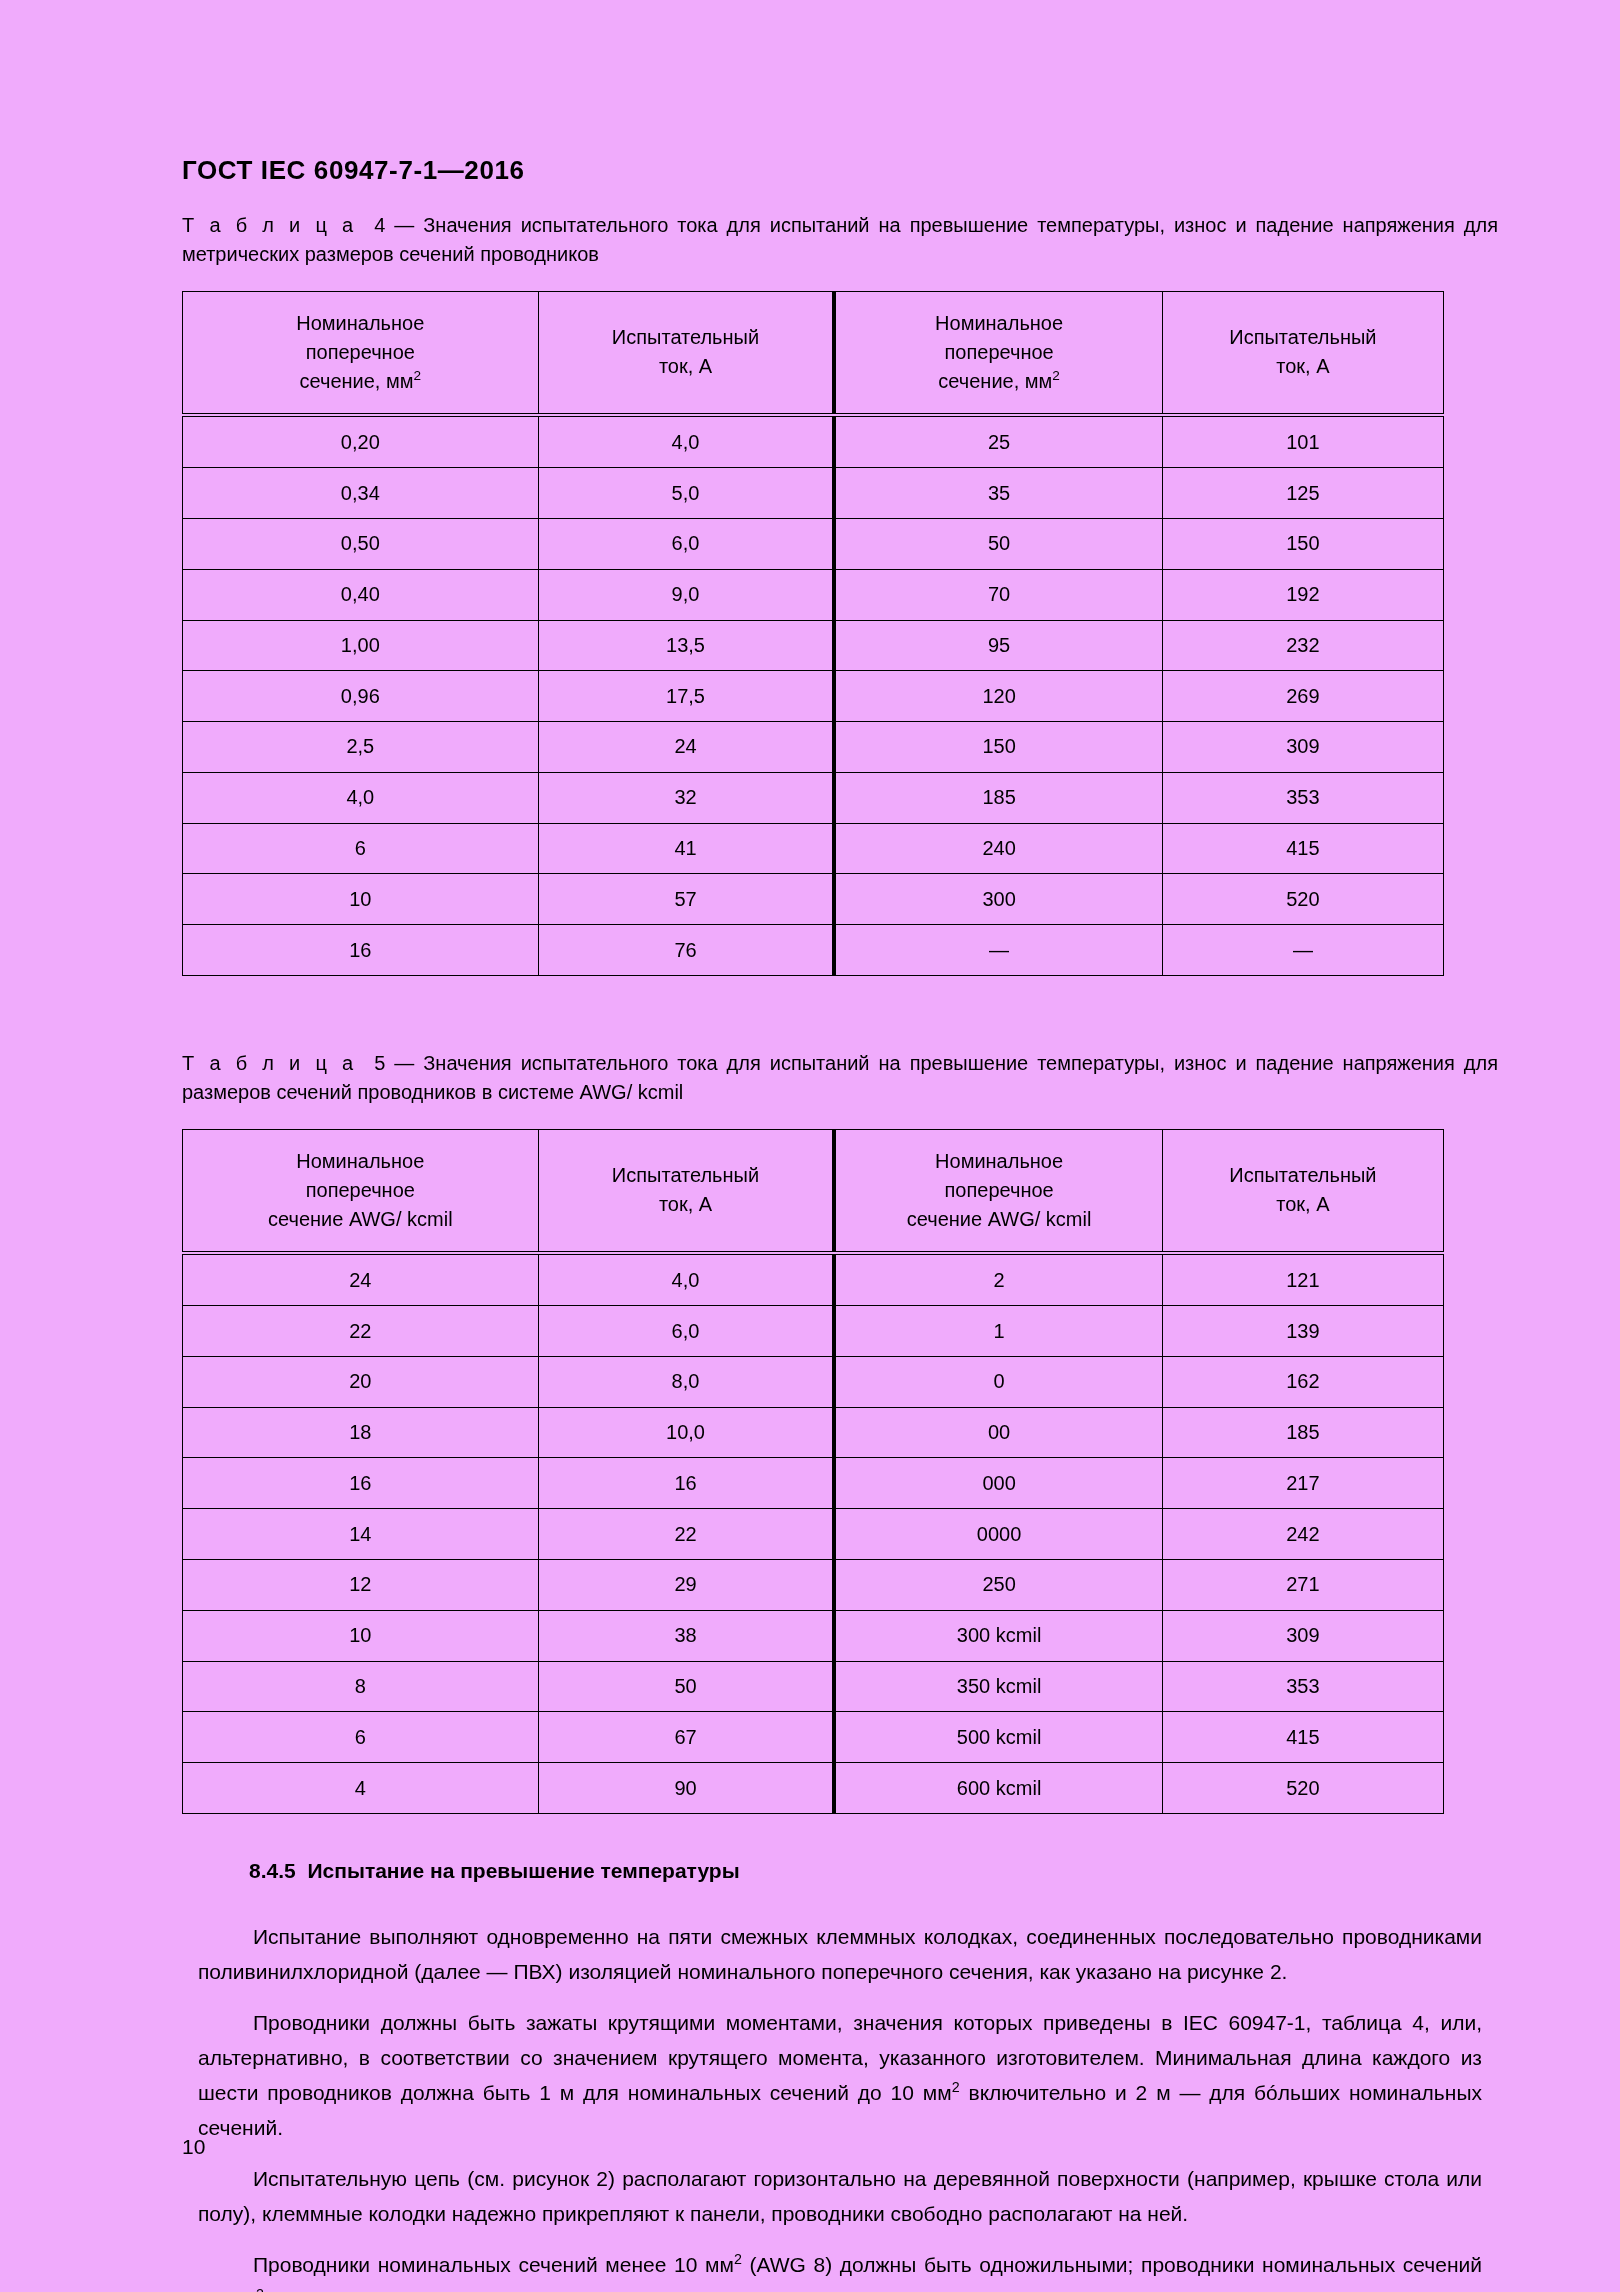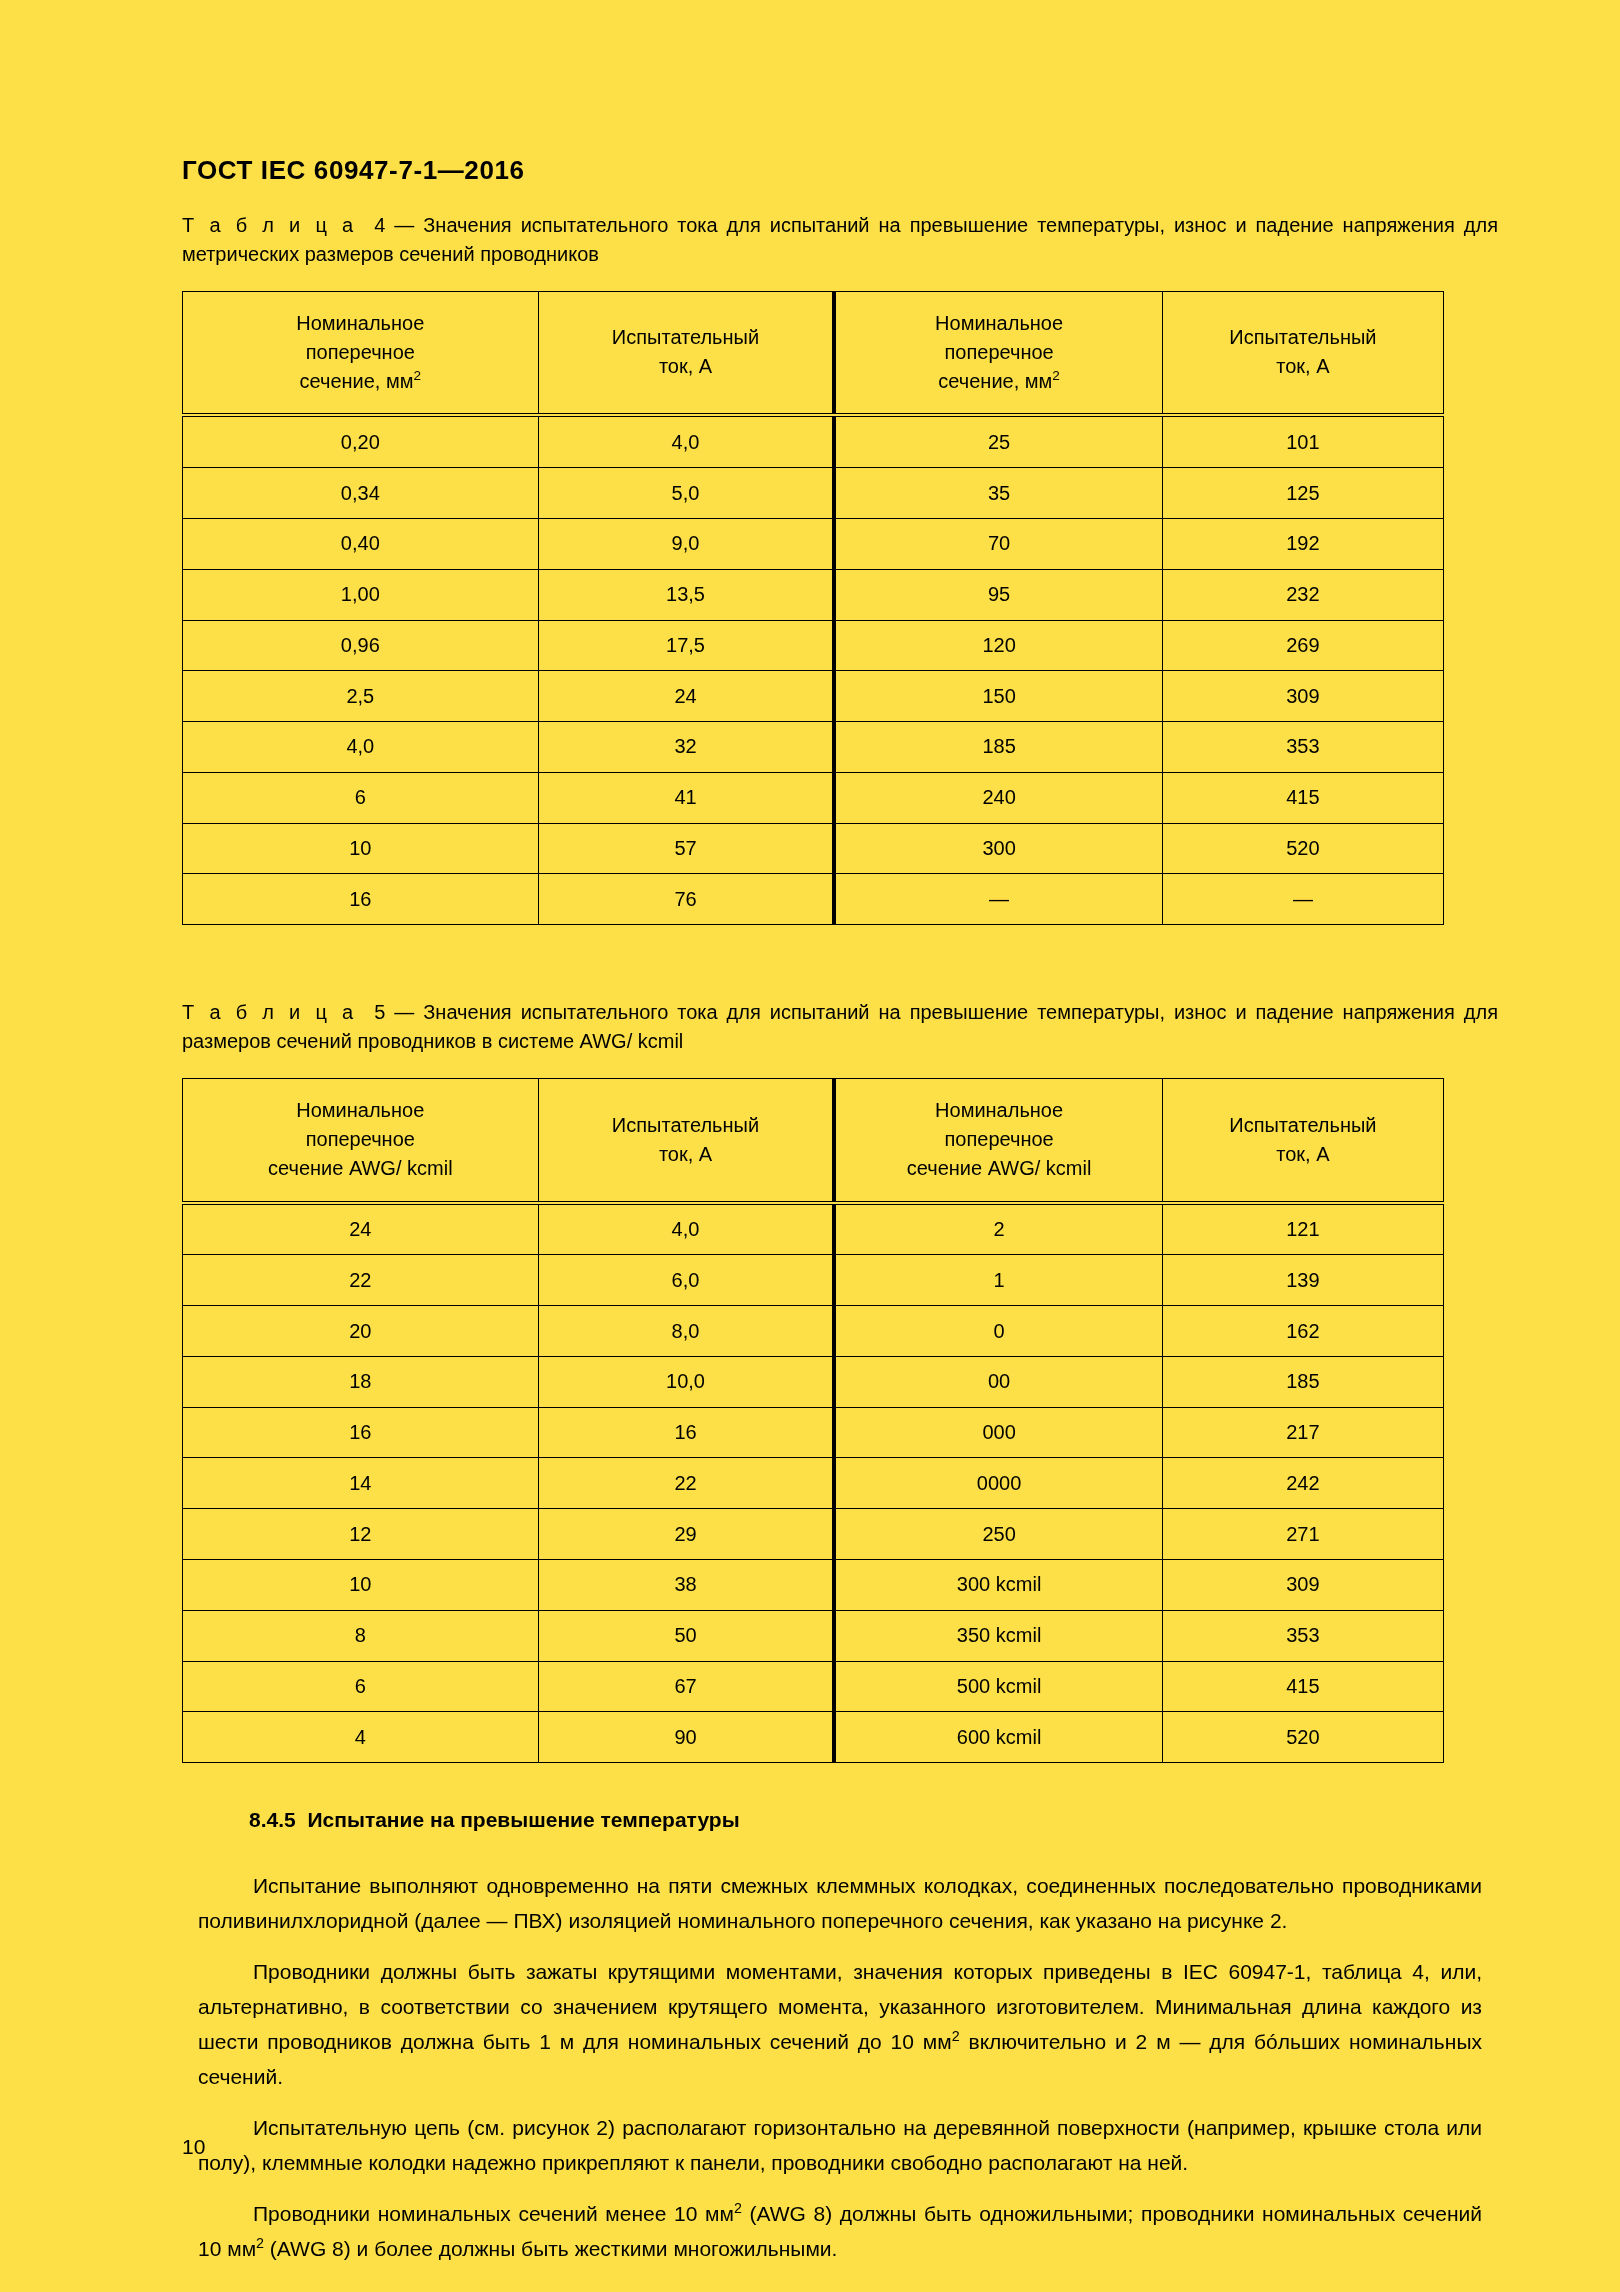--- a/index.html
+++ b/index.html
@@ -10,21 +10,21 @@
   }
   body {
     font-family: "Liberation Sans", sans-serif;
     color: #000000;
     -webkit-font-smoothing: antialiased;
   }
   .page {
     position: relative;
     width: 1620px;
     height: 2293px;
-    background: #fde047;
+    background: #f0abfc;
     box-sizing: border-box;
     overflow: hidden;
   }
   .content {
     position: absolute;
     left: 182px;
     top: 0;
     width: 1316px;
   }
 
@@ -186,20 +186,26 @@
             <td class="div-left">25</td>
             <td>101</td>
           </tr>
         <tr>
             <td>0,34</td>
             <td>5,0</td>
             <td class="div-left">35</td>
             <td>125</td>
           </tr>
         <tr>
+            <td>0,50</td>
+            <td>6,0</td>
+            <td class="div-left">50</td>
+            <td>150</td>
+          </tr>
+        <tr>
             <td>0,40</td>
             <td>9,0</td>
             <td class="div-left">70</td>
             <td>192</td>
           </tr>
         <tr>
             <td>1,00</td>
             <td>13,5</td>
             <td class="div-left">95</td>
             <td>232</td>

